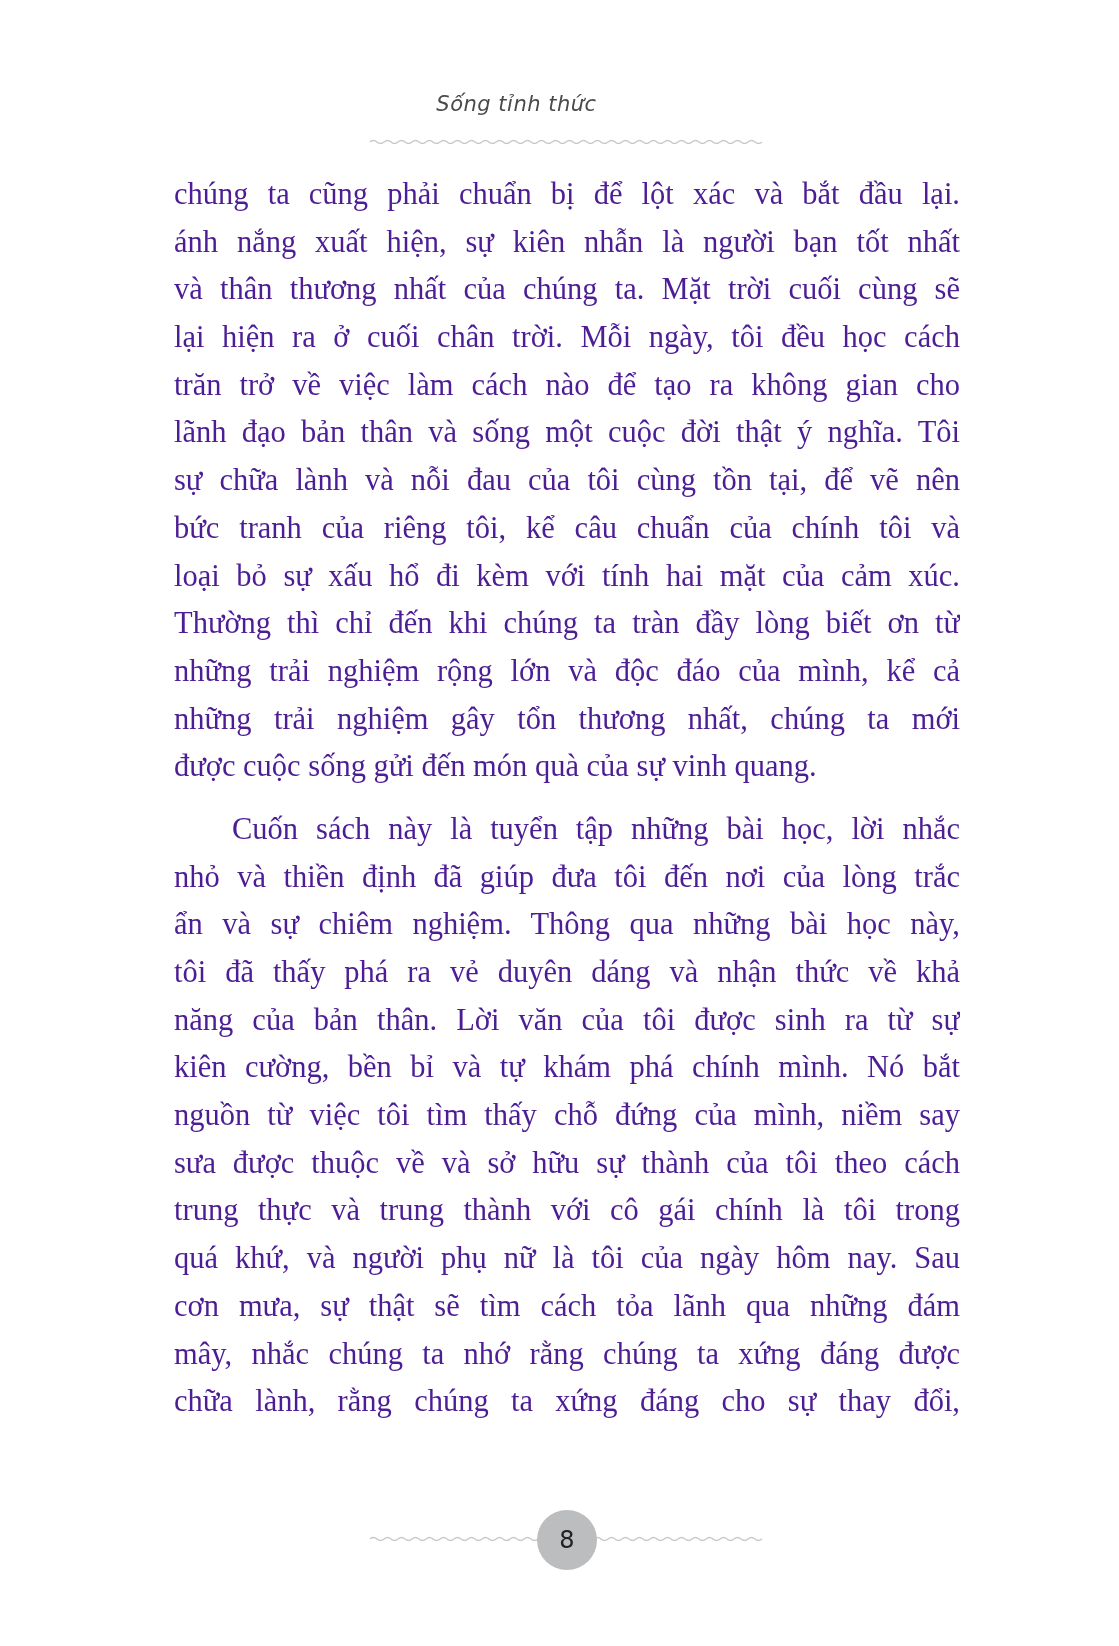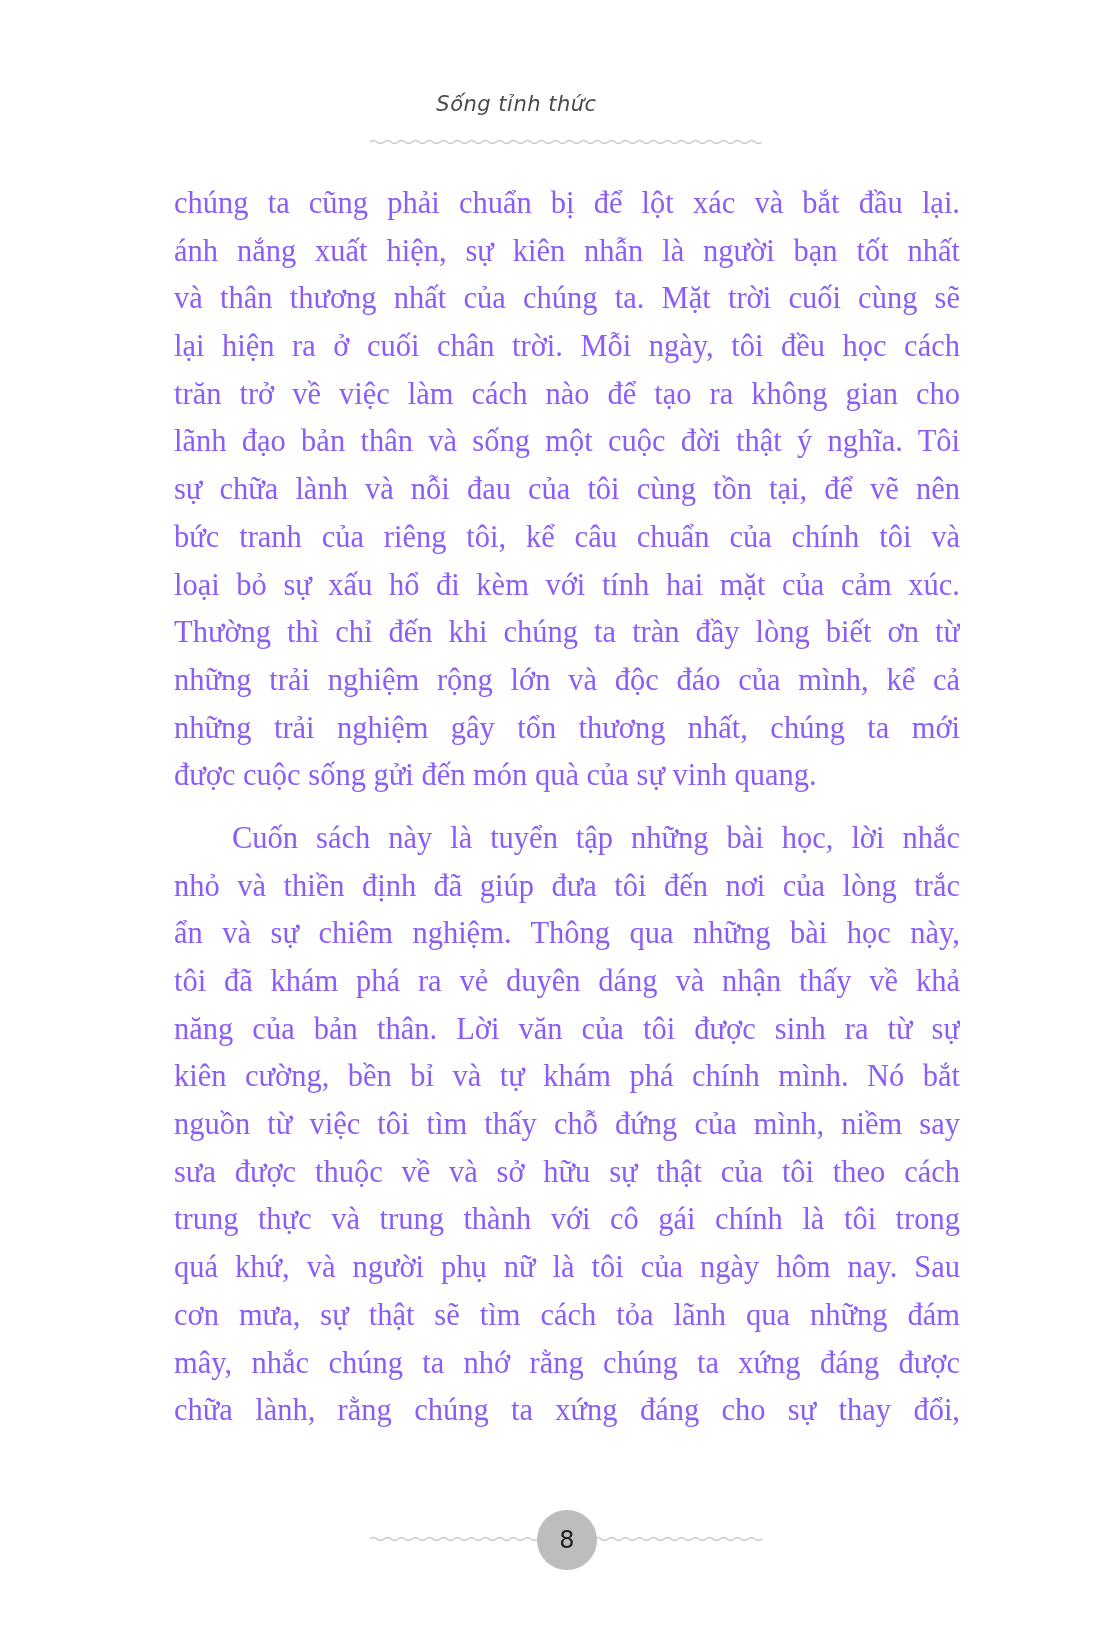--- a/index.html
+++ b/index.html
@@ -37,25 +37,25 @@
       position: absolute;
       left: 370px;
       width: 395px;
       height: 10px;
     }
     .wave-top { top: 137px; }
     .wave-bottom { top: 1534px; }
     .body-text {
       position: absolute;
       left: 174px;
-      top: 180px;
+      top: 171px;
       width: 786px;
       font-family: "Liberation Serif", serif;
       font-size: 30.5px;
-      color: #8b5cf6;
+      color: #4c1d95;
     }
     .para {
       margin: 0;
     }
     .para + .para {
       margin-top: 15px;
     }
     .line {
       display: block;
       height: 47.7px;
@@ -110,25 +110,25 @@
       <span class="line">loại bỏ sự xấu hổ đi kèm với tính hai mặt của cảm xúc.</span>
       <span class="line">Thường thì chỉ đến khi chúng ta tràn đầy lòng biết ơn từ</span>
       <span class="line">những trải nghiệm rộng lớn và độc đáo của mình, kể cả</span>
       <span class="line">những trải nghiệm gây tổn thương nhất, chúng ta mới</span>
       <span class="line last">được cuộc sống gửi đến món quà của sự vinh quang.</span>
     </div>
     <div class="para">
       <span class="line indent">Cuốn sách này là tuyển tập những bài học, lời nhắc</span>
       <span class="line">nhỏ và thiền định đã giúp đưa tôi đến nơi của lòng trắc</span>
       <span class="line">ẩn và sự chiêm nghiệm. Thông qua những bài học này,</span>
-      <span class="line">tôi đã khám phá ra vẻ duyên dáng và nhận thấy về khả</span>
+      <span class="line">tôi đã thấy phá ra vẻ duyên dáng và nhận thức về khả</span>
       <span class="line">năng của bản thân. Lời văn của tôi được sinh ra từ sự</span>
       <span class="line">kiên cường, bền bỉ và tự khám phá chính mình. Nó bắt</span>
       <span class="line">nguồn từ việc tôi tìm thấy chỗ đứng của mình, niềm say</span>
-      <span class="line">sưa được thuộc về và sở hữu sự thật của tôi theo cách</span>
+      <span class="line">sưa được thuộc về và sở hữu sự thành của tôi theo cách</span>
       <span class="line">trung thực và trung thành với cô gái chính là tôi trong</span>
       <span class="line">quá khứ, và người phụ nữ là tôi của ngày hôm nay. Sau</span>
       <span class="line">cơn mưa, sự thật sẽ tìm cách tỏa lãnh qua những đám</span>
       <span class="line">mây, nhắc chúng ta nhớ rằng chúng ta xứng đáng được</span>
       <span class="line">chữa lành, rằng chúng ta xứng đáng cho sự thay đổi,</span>
     </div>
   </div>
 
   <svg class="wave wave-bottom" viewBox="0 0 395 10" preserveAspectRatio="none">
     <path d="M0 5 Q3.5 2 7 5 T14 5 T21 5 T28 5 T35 5 T42 5 T49 5 T56 5 T63 5 T70 5 T77 5 T84 5 T91 5 T98 5 T105 5 T112 5 T119 5 T126 5 T133 5 T140 5 T147 5 T154 5 T161 5 T168 5 T175 5 T182 5 T189 5 T196 5 T203 5 T210 5 T217 5 T224 5 T231 5 T238 5 T245 5 T252 5 T259 5 T266 5 T273 5 T280 5 T287 5 T294 5 T301 5 T308 5 T315 5 T322 5 T329 5 T336 5 T343 5 T350 5 T357 5 T364 5 T371 5 T378 5 T385 5 T392 5" fill="none" stroke="#c8c8c8" stroke-width="1.4"></path>

